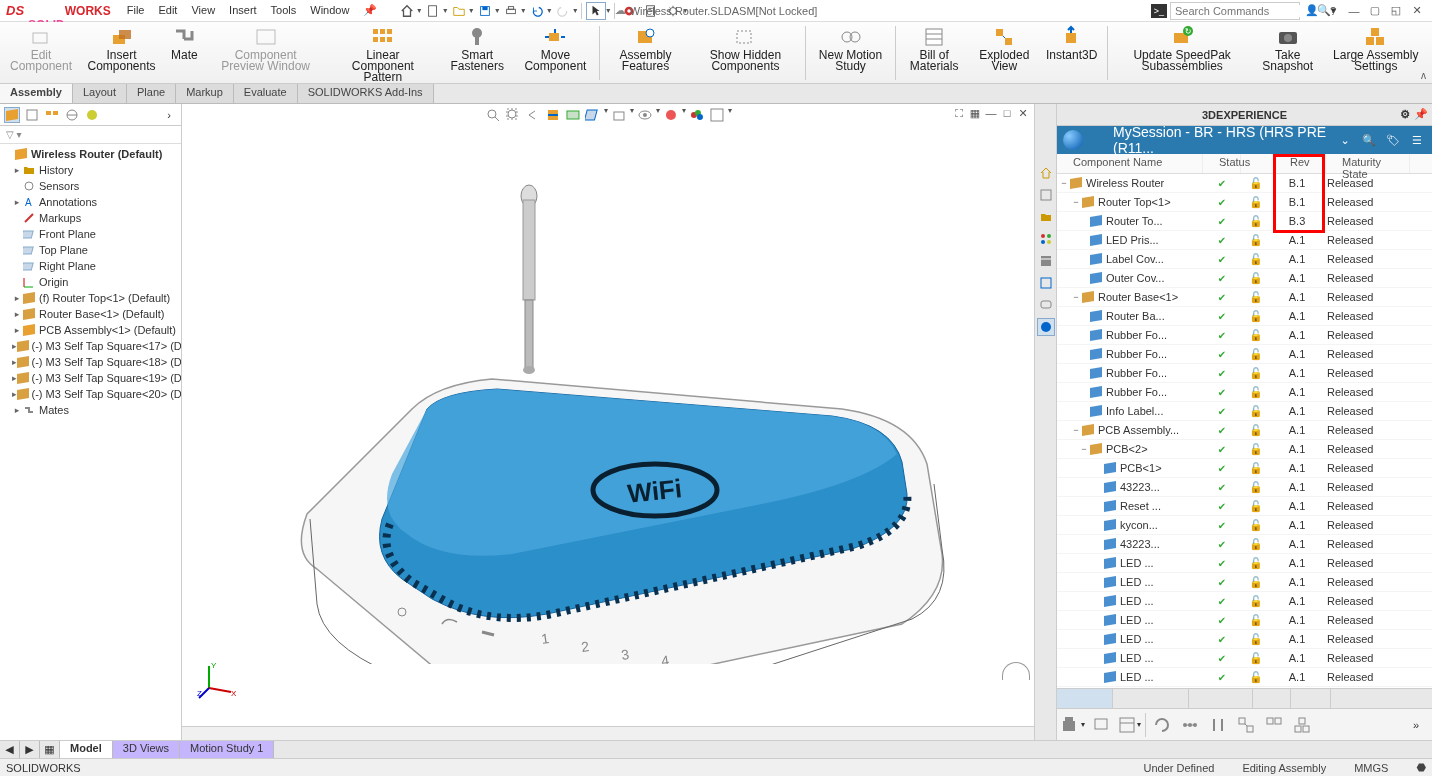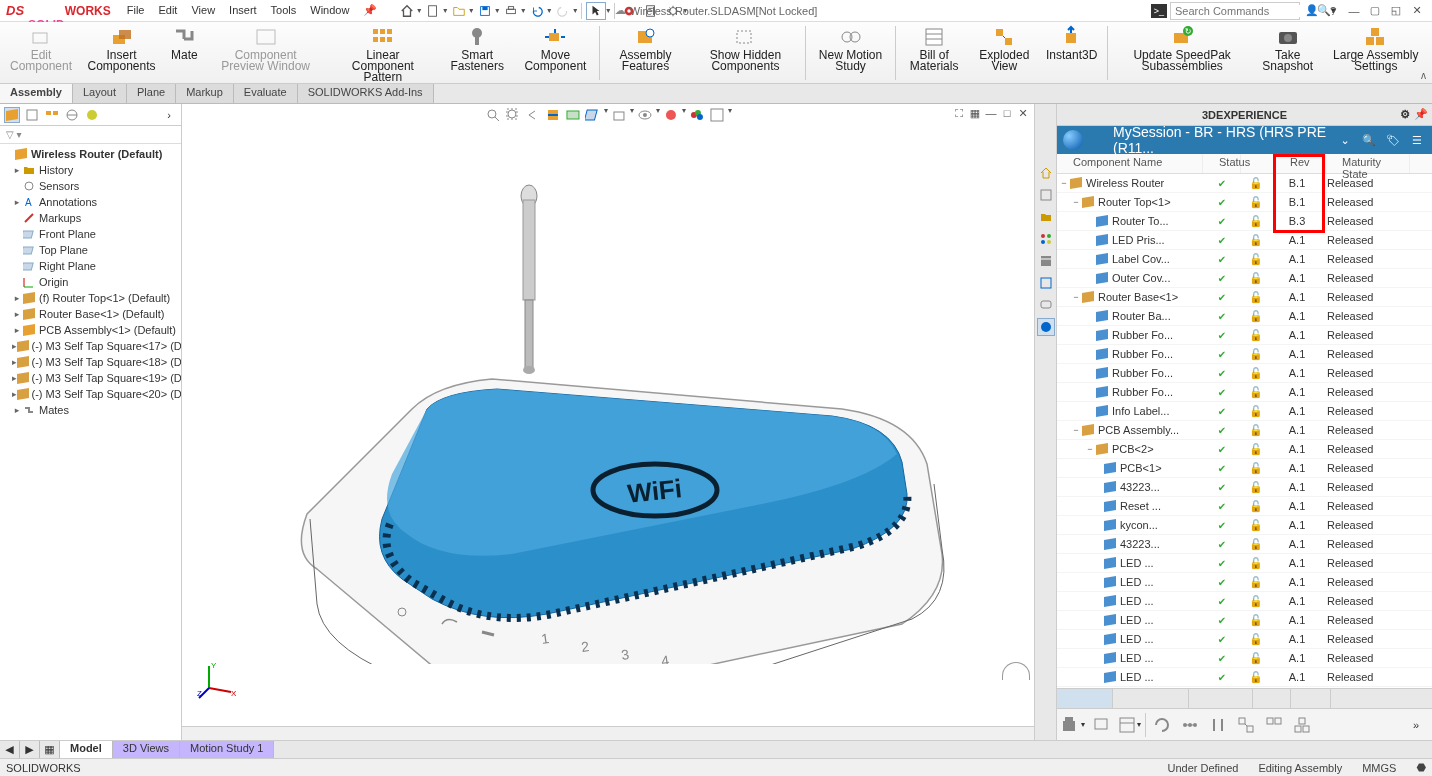--- a/index.html
+++ b/index.html
@@ -83,40 +83,40 @@
 .col-lock { width: 30px; text-align: center; }
 .col-rev { width: 52px; text-align: center; }
 .col-mat { width: 84px; }
 .ct-row { height: 19px; display: flex; align-items: center; border-bottom: 1px solid #f4f4f4; }
 .ct-row .col { padding: 1px 4px; }
 .ct-name { display: flex; align-items: center; white-space: nowrap; overflow: hidden; }
 .ct-name .exp { width: 10px; font-size: 9px; color: #666; text-align: center; cursor: pointer; }
 .ct-name .cico { width: 14px; height: 14px; display: inline-flex; align-items: center; justify-content: center; margin-right: 3px; }
 .ct-name.d0 { padding-left: 2px; }
 .ct-name.d1 { padding-left: 14px; }
-.ct-name.d2 { padding-left: 28px; }
+.ct-name.d2 { padding-left: 22px; }
 .ct-name.d3 { padding-left: 36px; }
 .rev-highlight { position: absolute; border: 3px solid #f00; pointer-events: none; }
 
 .panel-tabs { height: 20px; background: #e8e8e8; border-top: 1px solid #ccc; display: flex; }
 .panel-tabs .ptab { padding: 20px 8px; border-right: 1px solid #ccc; font-size: 10px; }
 .panel-tabs .ptab.active { background: #d0e0ee; }
 .panel-toolbar { height: 32px; background: #f4f4f4; border-top: 1px solid #ccc; display: flex; align-items: center; padding: 0 4px; gap: 4px; }
 .panel-toolbar .pt-ico { width: 24px; height: 24px; display: inline-flex; align-items: center; justify-content: center; }
 
 
 .bottom-tabs { position: absolute; bottom: 18px; left: 0; right: 0; height: 18px; background: #e8e8e8; border-top: 1px solid #ccc; display: flex; z-index: 5; }
 .bottom-tabs .btab { padding: 1px 10px; border-right: 1px solid #bbb; font-size: 11px; background: #c4b5fd; }
 .bottom-tabs .btab.active { background: #fff; font-weight: 600; }
 .bottom-tabs .bnav { width: 20px; display: flex; align-items: center; justify-content: center; border-right: 1px solid #bbb; }
 
 
 .statusbar { position: absolute; bottom: 0; left: 0; right: 0; height: 18px; background: #f0f0f0; border-top: 1px solid #ccc; display: flex; align-items: center; padding: 0 6px; font-size: 11px; z-index: 6; }
 .statusbar .sb-left { flex: 1; }
-.statusbar .sb-item { margin-left: 20px; color: #444; }
+.statusbar .sb-item { margin-left: 28px; color: #444; }
 
 
 .yellow-cube { width: 12px; height: 10px; background: #e8a030; transform: skewY(-10deg); }
 .blue-cube { width: 12px; height: 10px; background: #4a90d0; transform: skewY(-10deg); }
 .green-check { color: #3a3; font-size: 10px; }
 .lock-open { color: #aaa; font-size: 11px; }
 
 </style>
 </head>
 <body>

